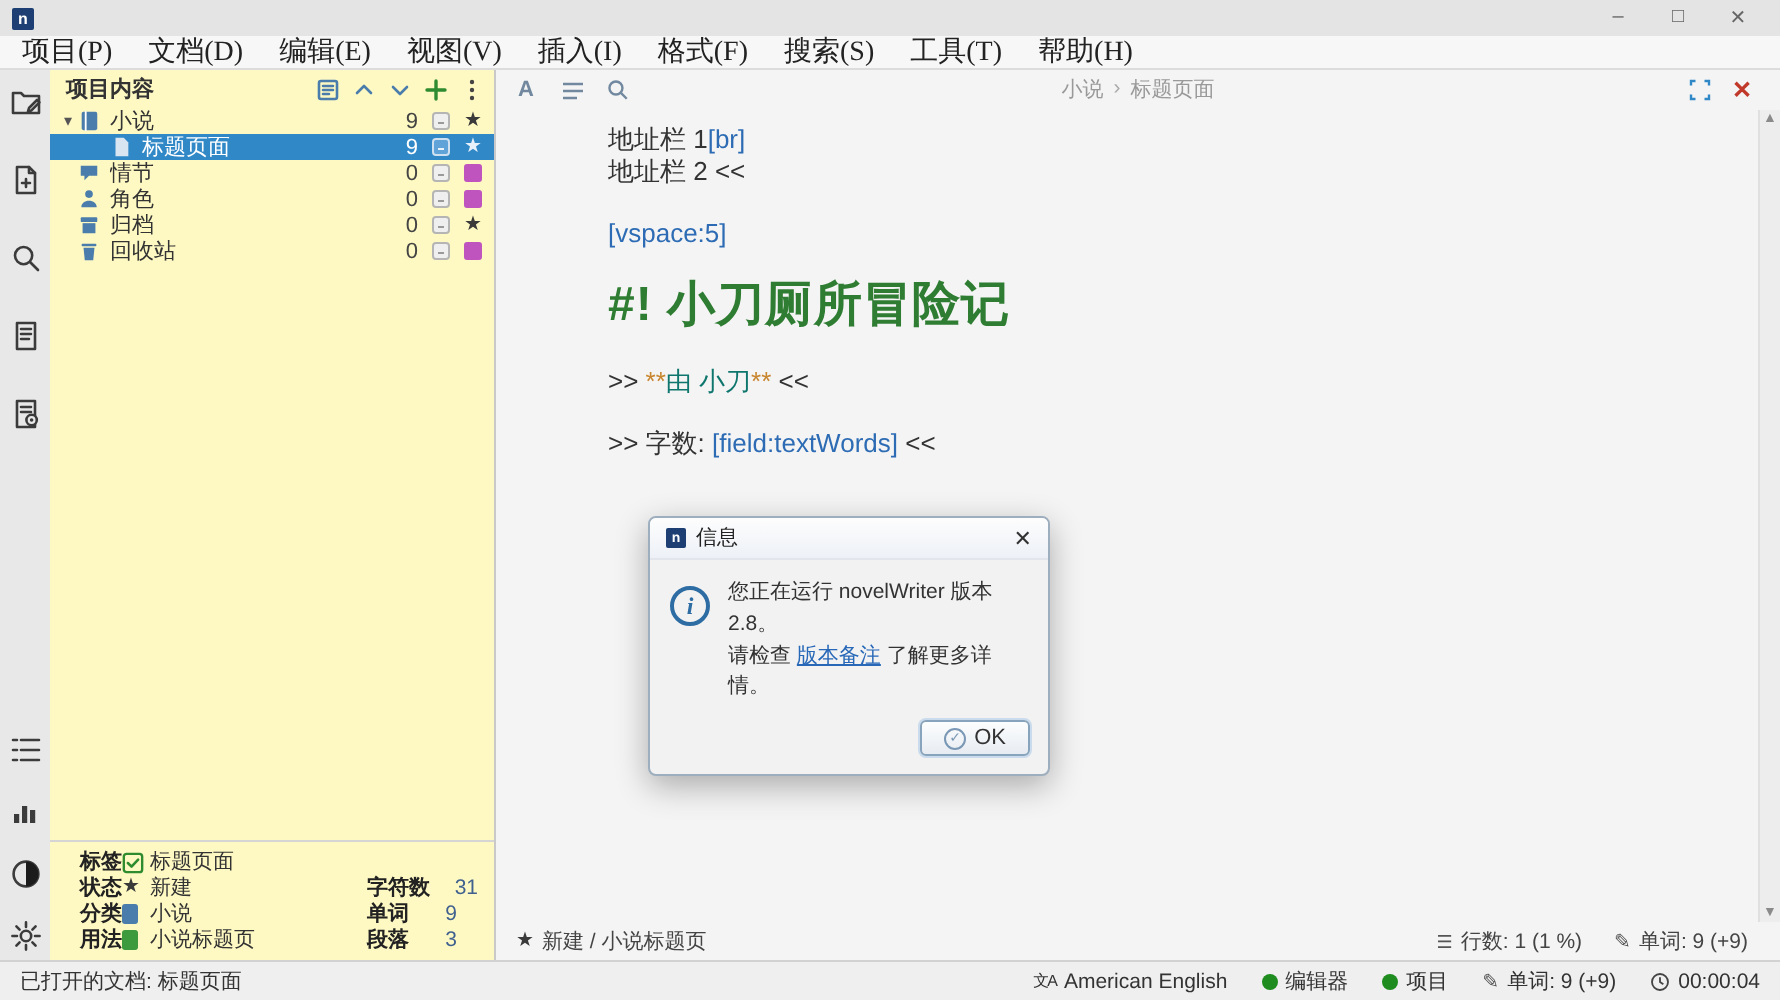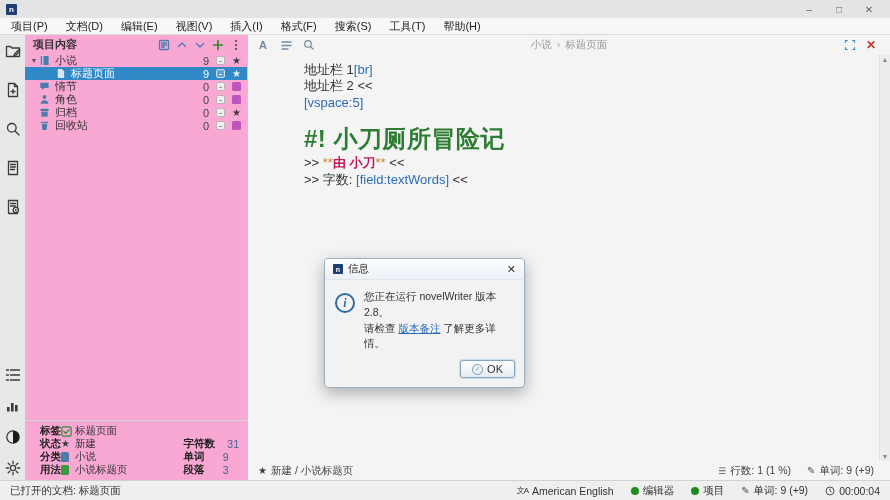--- a/index.html
+++ b/index.html
@@ -11,36 +11,36 @@
   .titlebar { height:18px; background:#e4e4e4; display:flex; align-items:center;
     padding:0 6px; font-size:10.5px; color:#3a3a3a; flex:none; }
   .app-logo { width:11px; height:11px; background:#1d3f73; color:#fff; border-radius:1px;
     font-size:8px; font-weight:bold; display:flex; align-items:center; justify-content:center; flex:none; }
   .titlebar .wtitle { margin-left:6px; white-space:nowrap; }
   .win-controls { margin-left:auto; display:flex; }
   .win-btn { width:30px; text-align:center; color:#666; font-size:10px; cursor:default; }
 
   
   .menubar { height:17px; background:#f7f7f7; border-bottom:1px solid #dcdcdc;
-    display:flex; align-items:center; font-size:11px; color:#222; flex:none; padding-left:2px; }
+    display:flex; align-items:center; font-size:14px; color:#222; flex:none; padding-left:2px;font-family:Liberation Serif, serif; }
   .menu-item { padding:0 9px; height:100%; display:flex; align-items:center; }
 
   
   .main { flex:1; display:flex; min-height:0; }
 
   .iconbar { width:25px; background:#e8e8e8; display:flex; flex-direction:column;
     align-items:center; padding:7px 0 4px; flex:none; }
   .side-icon { width:17px; height:17px; margin-bottom:22px; display:flex;
     align-items:center; justify-content:center; }
   .iconbar .spacer { flex:1; }
   .iconbar .bottom .side-icon { margin-bottom:14px; }
   .iconbar .bottom .side-icon:last-child { margin-bottom:0; }
 
   
-  .project-panel { width:223px; background:#f9a8d4; border-right:1px solid #c9c9c9;
+  .project-panel { width:223px; background:#fef9c3; border-right:1px solid #c9c9c9;
     display:flex; flex-direction:column; flex:none; font-size:11px; }
   .pp-header { display:flex; align-items:center; padding:2px 5px 2px 8px; flex:none; }
   .pp-title { font-weight:bold; color:#333; }
   .pp-tools { margin-left:auto; display:flex; align-items:center; gap:5px; }
   .pp-tool { width:13px; height:13px; display:flex; align-items:center; justify-content:center; }
 
   .tree { flex:none; }
   .tree-row { display:flex; align-items:center; height:13px; padding:0 4px 0 4px; color:#333; }
   .tree-row.selected { background:#3088c7; color:#fff; }
   .tcaret { width:10px; font-size:8px; color:#555; text-align:center; flex:none; }
@@ -83,26 +83,26 @@
   .ed-tool { display:flex; align-items:center; justify-content:center; width:14px; height:14px; }
   .fmt-a { color:#71889f; font-weight:bold; font-size:11px; }
   .breadcrumb { position:absolute; left:50%; transform:translateX(-50%); color:#999;
     font-size:10.5px; display:flex; gap:5px; white-space:nowrap; }
   .crumb-sep { color:#aaa; }
   .ed-right { margin-left:auto; display:flex; align-items:center; gap:9px; }
   .close-x { color:#c0392b; font-size:12px; font-weight:bold; line-height:1; }
 
   .ed-content { flex:1; padding:7px 70px 0 56px; font-size:13px; color:#333; overflow:hidden; }
   .eline { line-height:16px; }
-  .para.line { margin-top:1px; line-height:16px; }
+  .para.line { margin-top:15px; line-height:16px; }
   .para.heading { margin-top:13px; font-size:24px; font-weight:bold; letter-spacing:.5px; line-height:30px; }
   .seg-text { color:#333; }
   .seg-tag { color:#2d6cb4; }
   .seg-mark { color:#c8862f; }
-  .seg-strong { color:#be185d; font-weight:bold; }
+  .seg-strong { color:#0f766e; font-weight:normal; }
   .seg-head { color:#2e7d32; }
 
   .ed-footer { height:19px; display:flex; align-items:center; padding:0 16px 0 10px;
     font-size:10.5px; color:#444; flex:none; }
   .ef-left { display:flex; align-items:center; gap:4px; }
   .ef-right { margin-left:auto; display:flex; gap:16px; }
   .ef-item { display:flex; align-items:center; gap:4px; }
   .lines-glyph { font-size:9px; color:#555; }
   .pen-glyph { font-size:10px; color:#555; }
 

